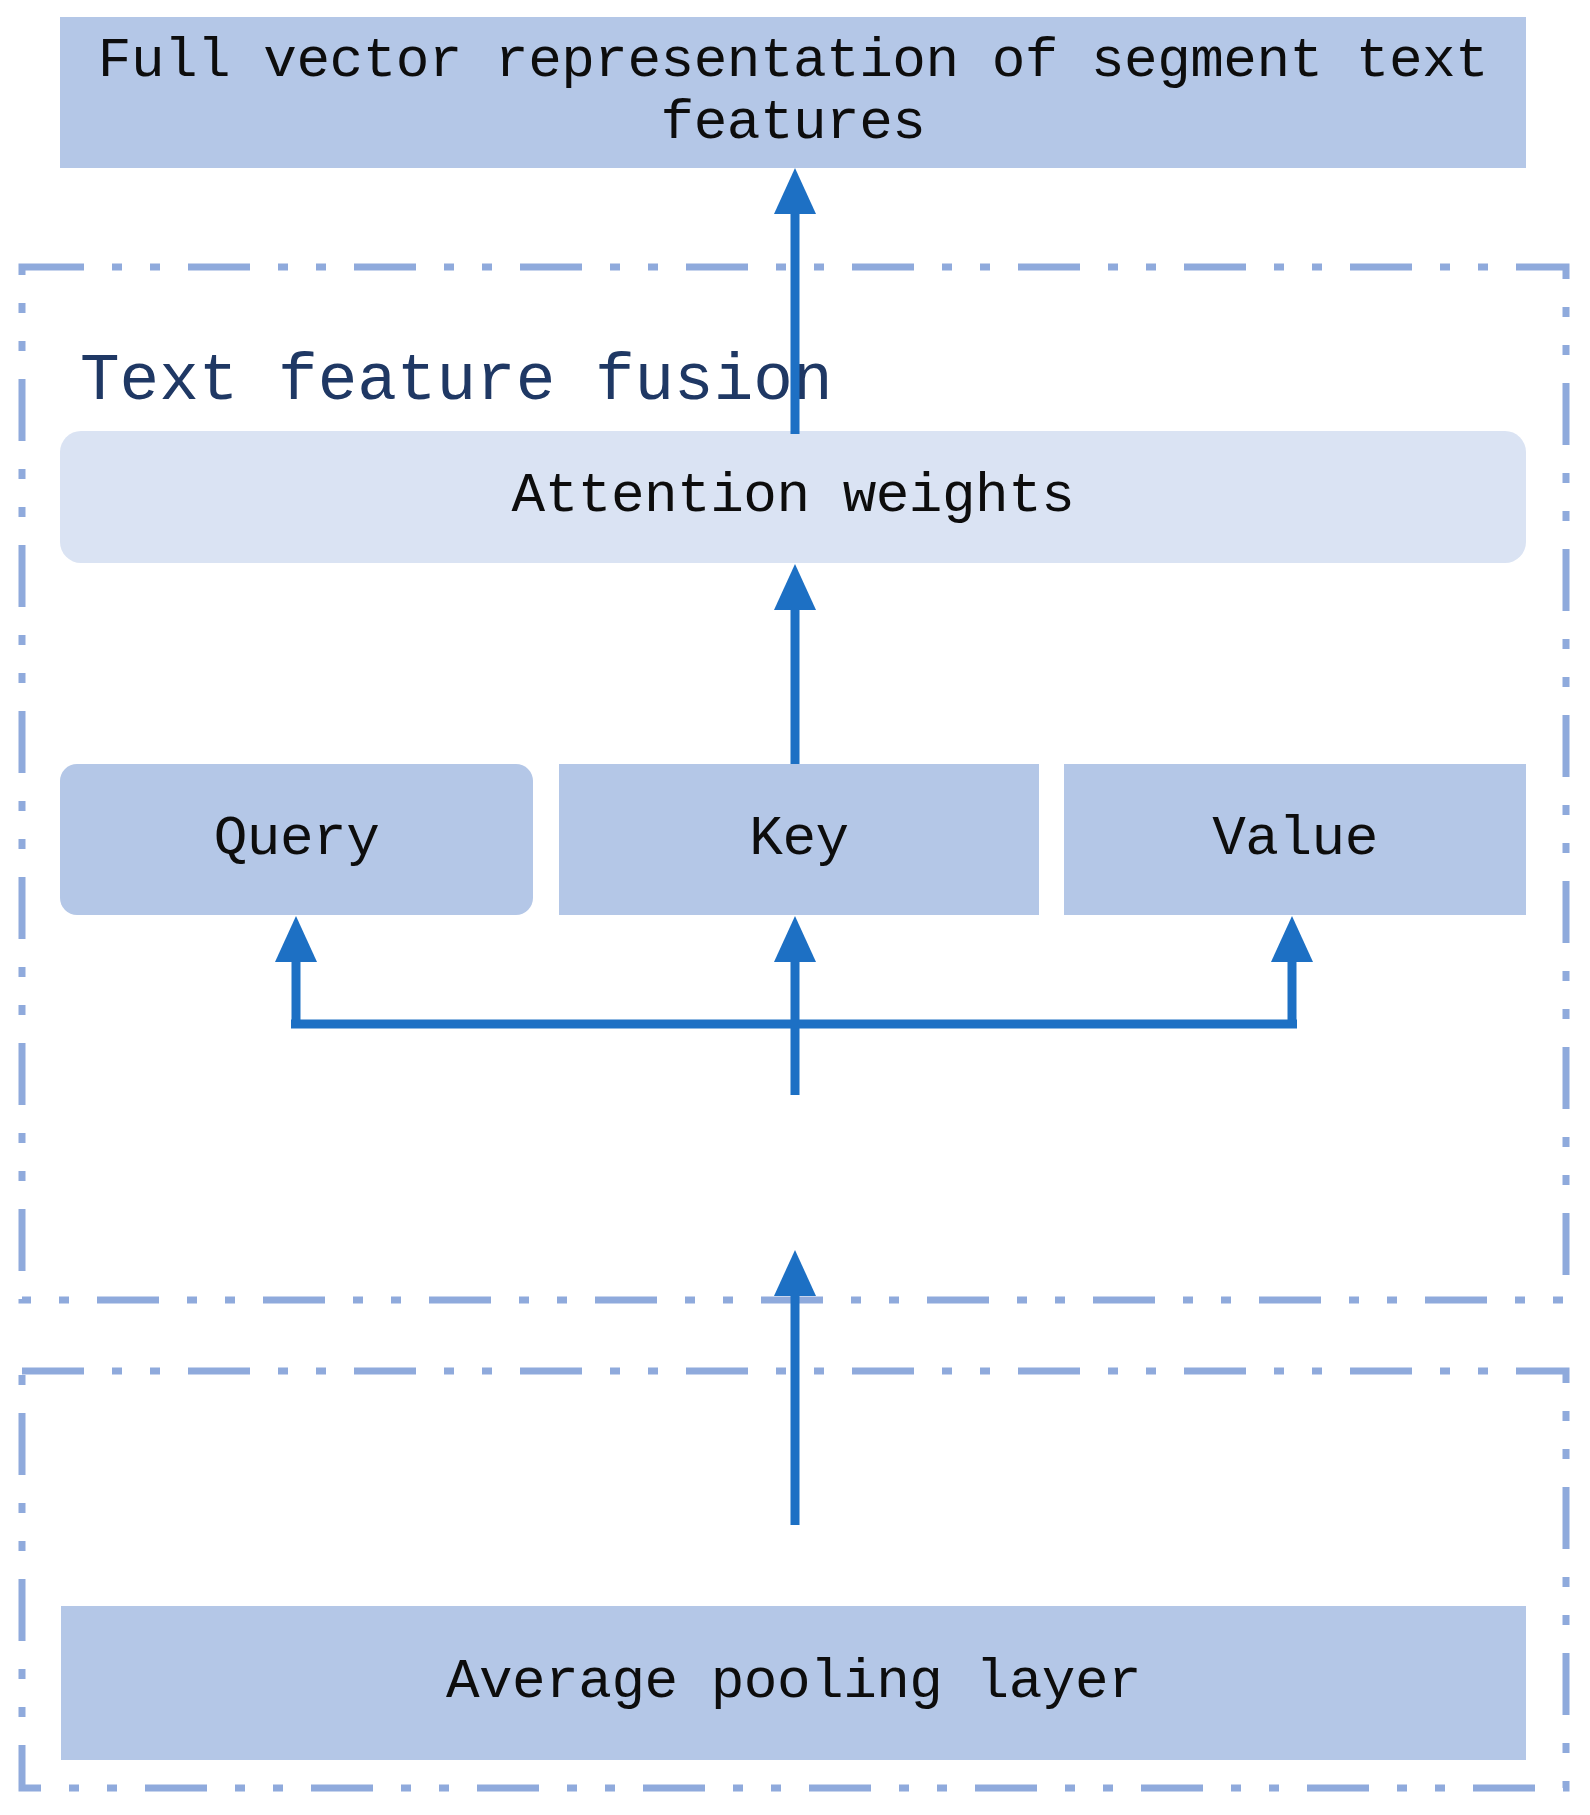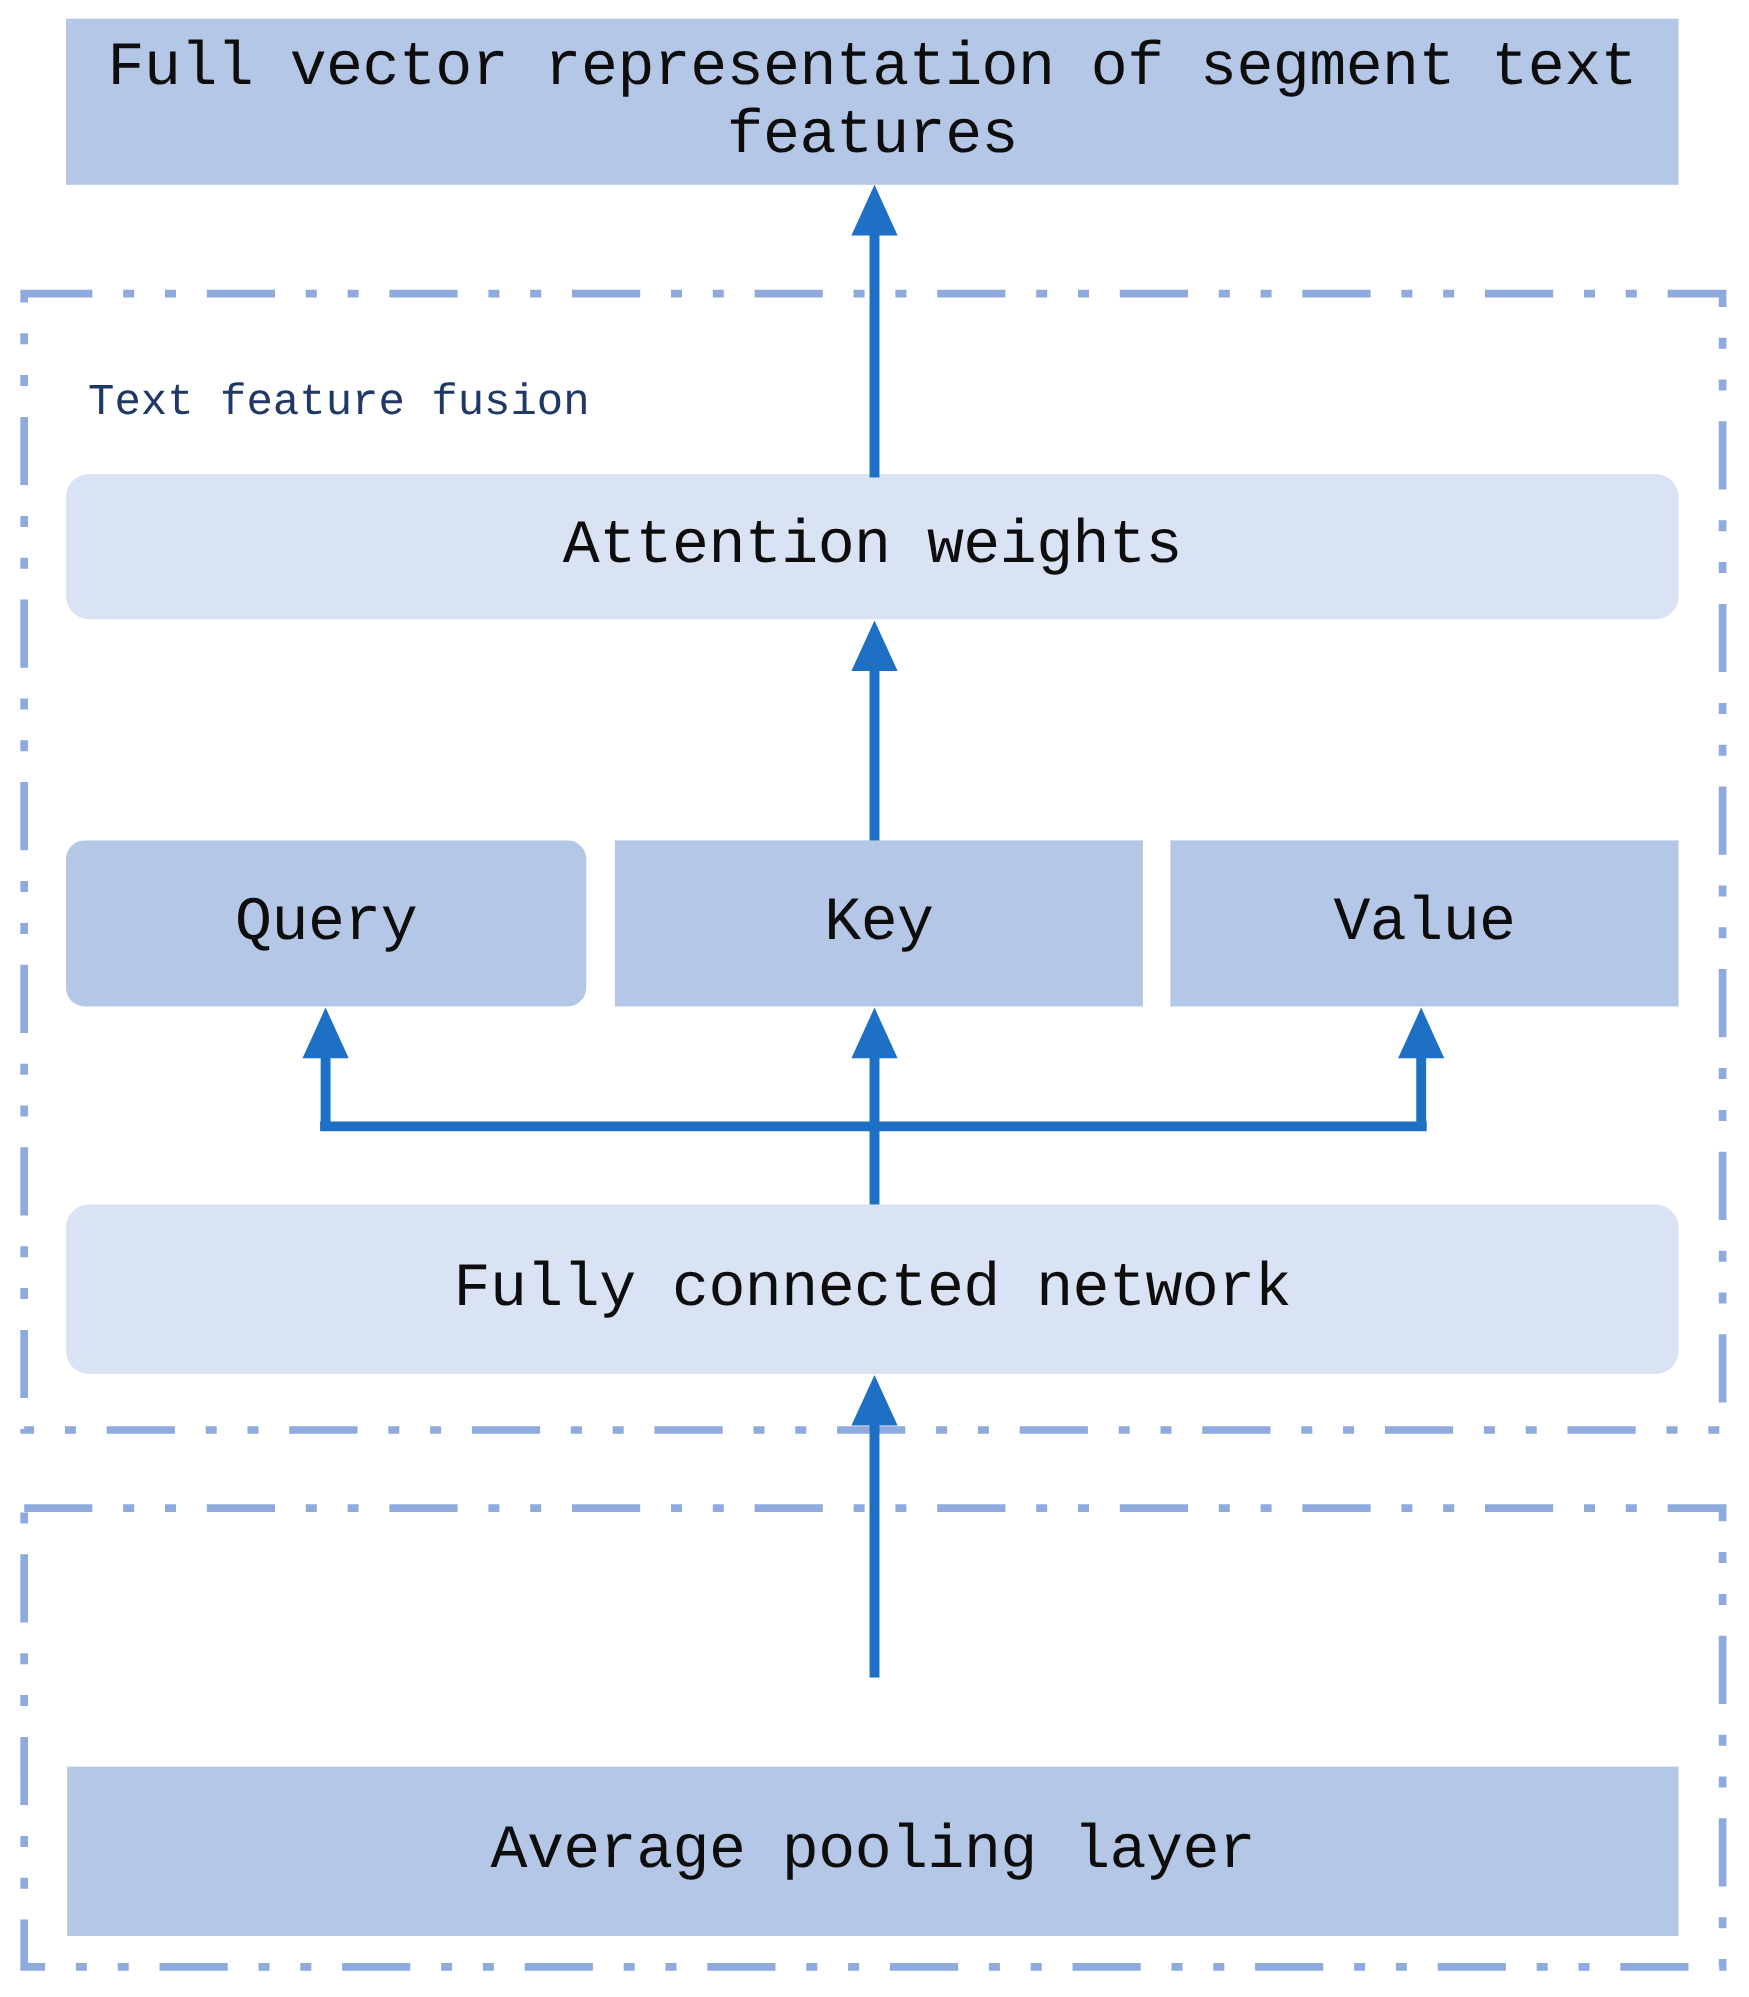--- a/index.html
+++ b/index.html
@@ -44,21 +44,21 @@
   .node-output     {left:60px;  top:17px;   width:1466px; height:151px;}
   .node-attention  {left:60px;  top:431px;  width:1466px; height:132px;}
   .node-query      {left:60px;  top:764px;  width:473px;  height:151px;border-radius:17px;}
   .node-key        {left:559px; top:764px;  width:480px;  height:151px;}
   .node-value      {left:1064px;top:764px;  width:462px;  height:151px;}
   .node-fcn        {left:60px;  top:1095px; width:1466px; height:154px;}
   .node-avgpool    {left:61px;  top:1606px; width:1465px; height:154px;}
   .section-label{
     position:absolute;
     left:80px;
-    font-size:40px;
+    font-size:66px;
     color:var(--section-label);
     z-index:1;
     line-height:1.15;
     letter-spacing:0;
   }
   .label-fusion{top:344px;}
   .label-extraction{top:1444px;}
 </style>
 </head>
 <body>
@@ -68,21 +68,20 @@
   <div class="node medium node-output">Full vector representation of segment text features</div>
 
   <div class="node light node-attention">Attention weights</div>
 
   <div class="node medium node-query">Query</div>
 
   <div class="node medium node-key">Key</div>
 
   <div class="node medium node-value">Value</div>
 
-  <div class="node light node-fcn">Fully connected network</div>
 
   <div class="node medium node-avgpool">Average pooling layer</div>
 
   <div class="section-label label-fusion">Text feature fusion</div>
 
 
   <svg class="layer connector-layer" width="1590" height="1815" viewBox="0 0 1590 1815">
 
     <rect x="22" y="267" width="1544" height="1033" fill="none" stroke="var(--dashed-border)" stroke-width="7" stroke-dasharray="62 28 10 28 10 28"></rect>
     <rect x="22" y="1371" width="1544" height="417" fill="none" stroke="var(--dashed-border)" stroke-width="7" stroke-dasharray="62 28 10 28 10 28"></rect>

